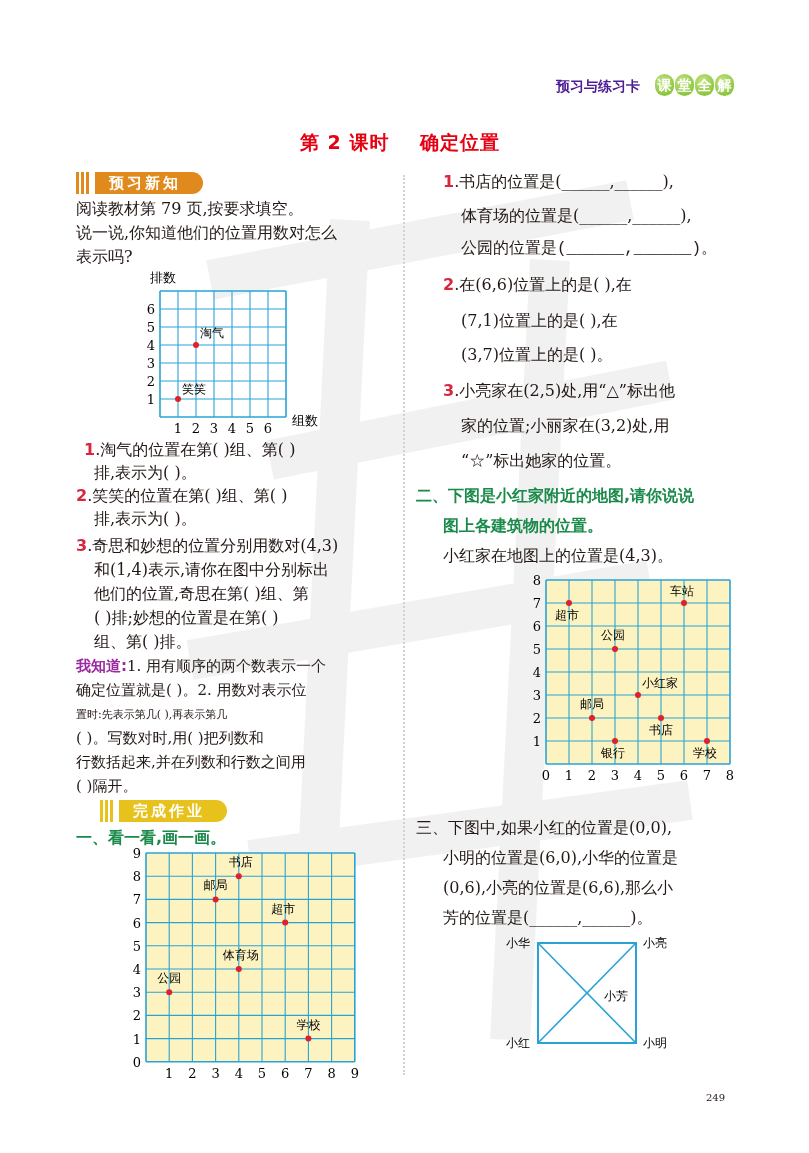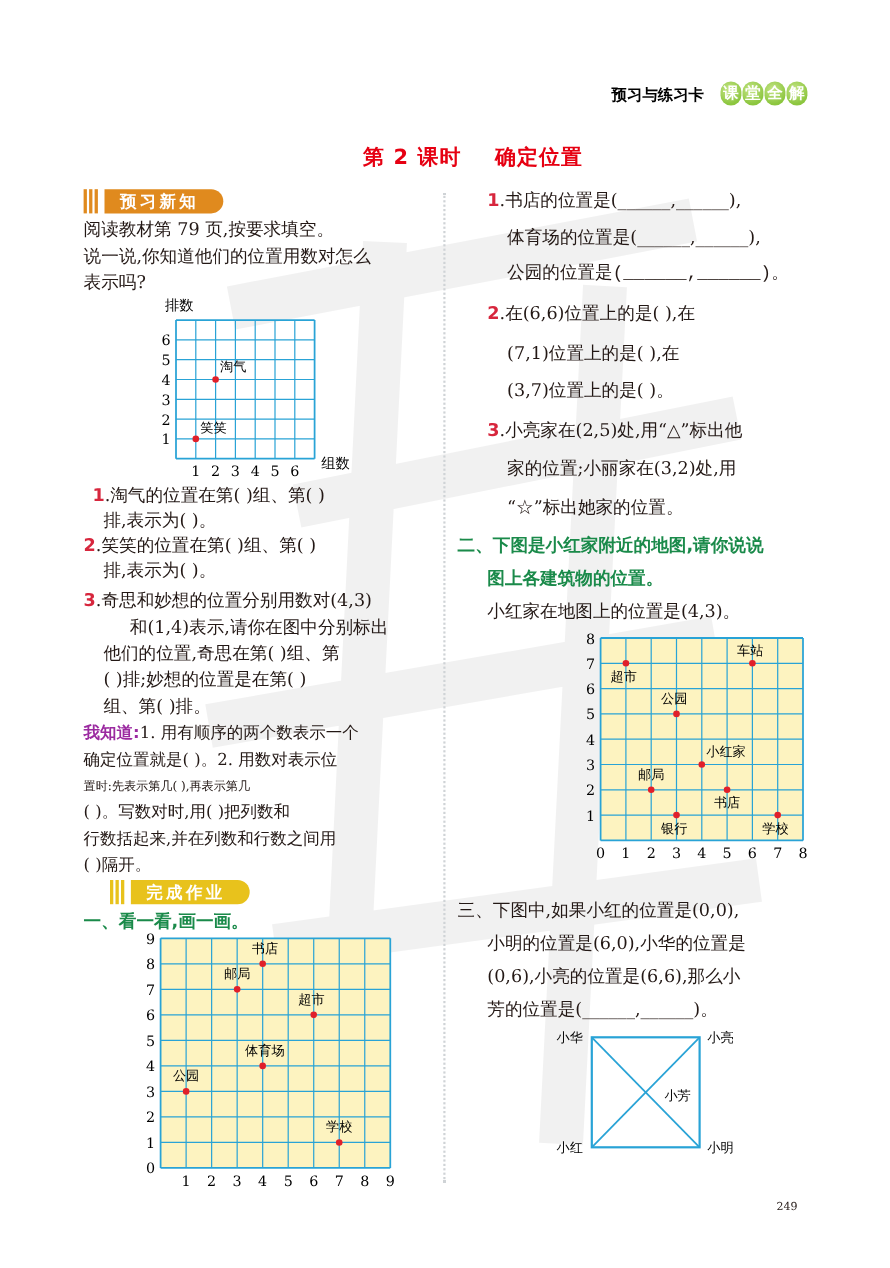--- a/index.html
+++ b/index.html
@@ -1,22 +1,22 @@
 <!DOCTYPE html>
 <html><head>
 <meta charset="utf-8">
 <style>
   html,body{margin:0;padding:0;background:#fff;}
   body{width:809px;height:1153px;position:relative;overflow:hidden;font-family:"DejaVu Serif","Liberation Serif",serif;color:#231815;}
   .abs{position:absolute;}
   .watermark{position:absolute;left:150px;top:160px;width:560px;height:900px;opacity:0.05;pointer-events:none;}
-  .header-label{position:absolute;left:556px;top:78px;font-family:Liberation Mono, monospace;font-weight:bold;font-size:14px;color:#000000;}
+  .header-label{position:absolute;left:556px;top:78px;font-family:Liberation Mono, monospace;font-weight:bold;font-size:14px;color:#4c1d95;}
   .header-badge{position:absolute;left:655px;top:74px;height:26px;display:flex;gap:1px;}
   .header-badge span{display:inline-block;width:19px;height:22px;border-radius:11px;background:radial-gradient(circle at 40% 35%,#c8e68a,#8cc63f 70%);color:#fff;font-family:"DejaVu Sans",sans-serif;font-size:14px;font-weight:bold;line-height:22px;text-align:center;}
-  .lesson-title{position:absolute;left:300px;top:130px;font-family:"DejaVu Sans","Liberation Sans",sans-serif;font-weight:bold;font-size:19px;color:#e60012;letter-spacing:1px;white-space:pre;margin-left:30px;}
+  .lesson-title{position:absolute;left:300px;top:130px;font-family:"DejaVu Sans","Liberation Sans",sans-serif;font-weight:bold;font-size:19px;color:#e60012;letter-spacing:1px;white-space:pre;}
   .section-tag{position:absolute;height:22px;display:flex;align-items:center;}
   .section-tag .bars{display:flex;gap:2px;margin-right:6px;}
   .section-tag .bars i{display:block;width:3px;height:22px;}
   .section-tag .pill{height:22px;padding:0 22px 0 14px;border-radius:0 12px 12px 0;color:#fff;font-weight:bold;font-size:15px;line-height:22px;letter-spacing:3px;}
   .text{position:absolute;font-size:16px;line-height:23px;white-space:nowrap;}
   .num{color:#d7263d;font-family:"DejaVu Sans",sans-serif;font-weight:bold;}
   .green-h{color:#1a8a4a;font-family:"DejaVu Sans","Liberation Sans",sans-serif;font-weight:bold;font-size:16px;}
   .purple{color:#9b2aa0;font-family:"DejaVu Sans",sans-serif;font-weight:bold;}
   .divider{position:absolute;left:403px;top:175px;height:900px;border-left:2px dotted #cfd3d6;}
   svg text{font-family:"DejaVu Serif","Liberation Serif",serif;}
@@ -91,21 +91,21 @@
       <text x="52" y="128" font-size="12">笑笑</text>
     </g>
   <text x="162" y="160" font-size="13" id="c0xl">组数</text>
 </svg>
 
 <div class="text" style="left:84px;top:438px;"><span class="num">1</span>.<span>淘气的位置在第(        )组、第(        )</span></div>
 <div class="text" style="left:94px;top:461px;">排,表示为(        )。</div>
 <div class="text" style="left:76px;top:484px;"><span class="num">2</span>.<span>笑笑的位置在第(        )组、第(        )</span></div>
 <div class="text" style="left:94px;top:507px;">排,表示为(        )。</div>
 <div class="text" style="left:76px;top:534px;"><span class="num">3</span>.<span>奇思和妙想的位置分别用数对(4,3)</span></div>
-<div class="text" style="left:94px;top:558px;margin-left:24px;">和(1,4)表示,请你在图中分别标出</div>
+<div class="text" style="left:94px;top:558px;">和(1,4)表示,请你在图中分别标出</div>
 <div class="text" style="left:94px;top:582px;">他们的位置,奇思在第(        )组、第</div>
 <div class="text" style="left:94px;top:606px;">(        )排;妙想的位置是在第(        )</div>
 <div class="text" style="left:94px;top:630px;">组、第(        )排。</div>
 
 <div class="text" style="left:76px;top:655px;font-size:15px;"><span class="purple">我知道:</span><span>1. 用有顺序的两个数表示一个</span></div>
 <div class="text" style="left:76px;top:679px;font-size:15px;">确定位置就是(        )。2. 用数对表示位</div>
 <div class="text" style="left:76px;top:703px;font-size:11px;">置时:先表示第几(        ),再表示第几</div>
 <div class="text" style="left:76px;top:727px;font-size:15px;">(        )。写数对时,用(        )把列数和</div>
 <div class="text" style="left:76px;top:751px;font-size:15px;">行数括起来,并在列数和行数之间用</div>
 <div class="text" style="left:76px;top:775px;font-size:15px;">(        )隔开。</div>

